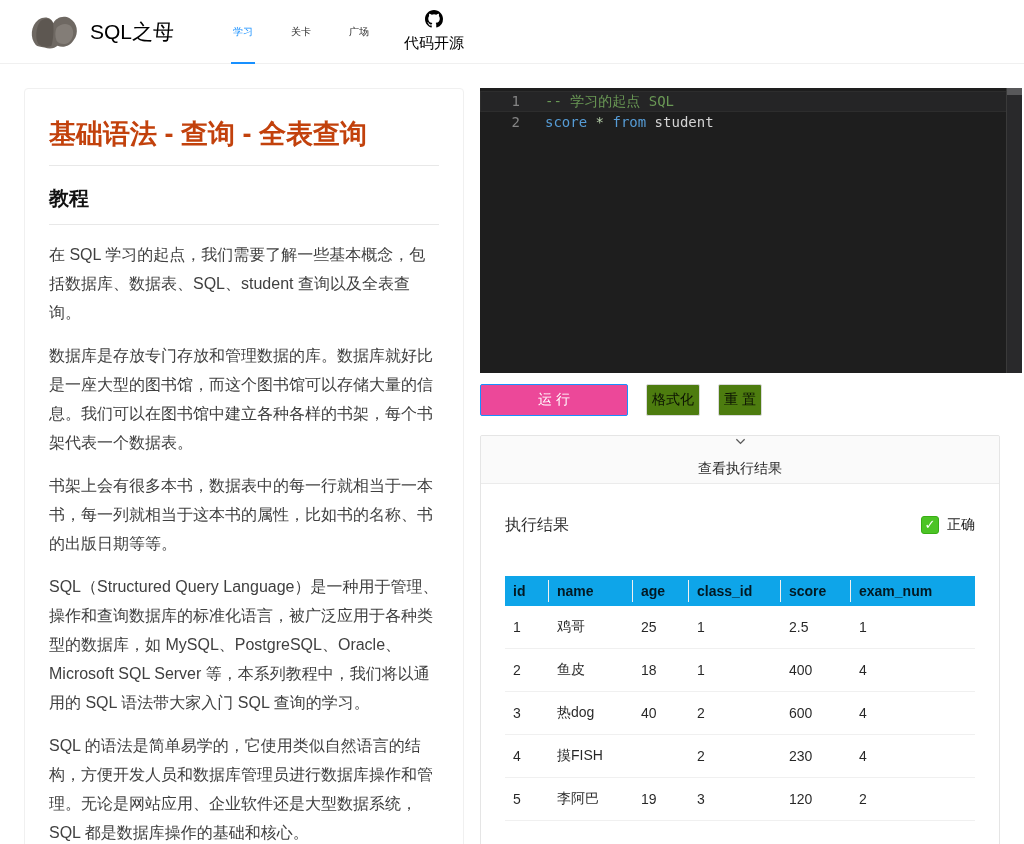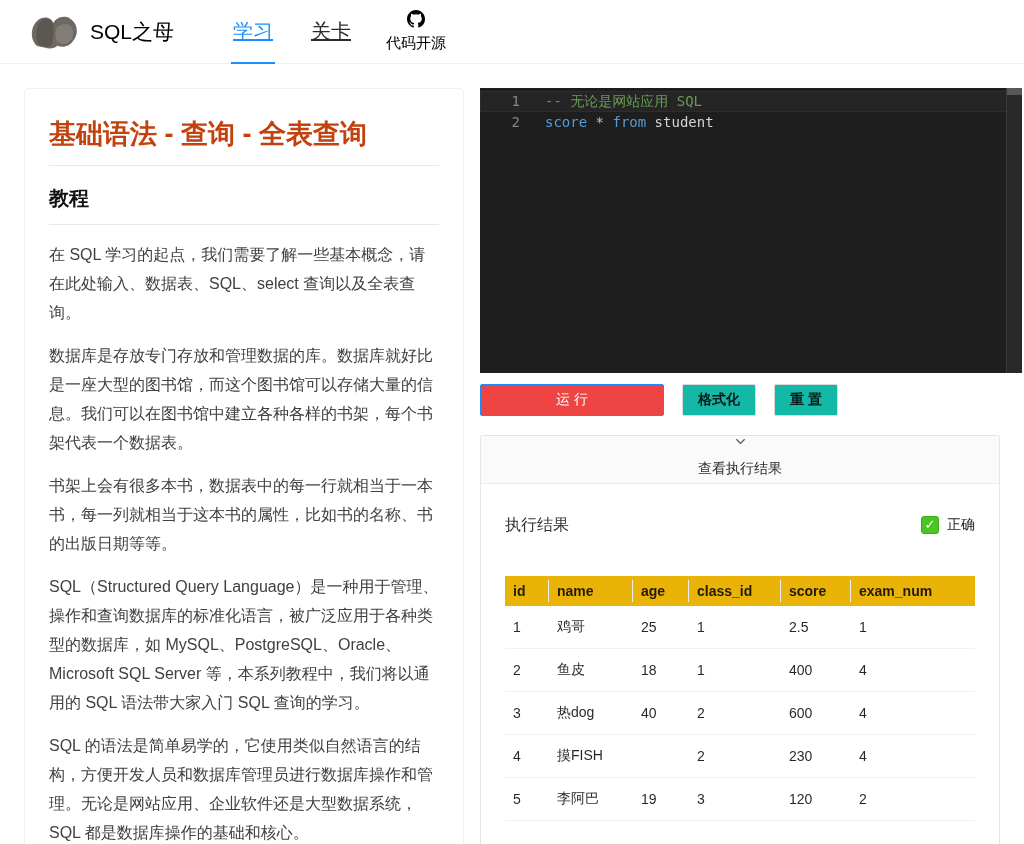--- a/index.html
+++ b/index.html
@@ -5,22 +5,22 @@
   * { margin:0; padding:0; box-sizing:border-box; }
   html,body { width:1024px; height:844px; overflow:hidden; background:#fff;
     font-family:"Liberation Sans","DejaVu Sans",sans-serif; }
 
   
   .navbar { position:absolute; top:0; left:0; width:1024px; height:64px; background:#fff;
     border-bottom:1px solid #f0f0f0; display:flex; align-items:center; padding:0 28px; z-index:5; }
   .logo { width:52px; height:44px; flex:0 0 auto; cursor:pointer; }
   .brand { font-size:21px; color:#000; margin-left:10px; cursor:pointer; white-space:nowrap; }
   .nav { display:flex; margin-left:40px; height:64px; align-items:stretch; }
-  .nav-item { padding:0 19px; font-size:20px; color:#2b2b2b; display:flex; align-items:center;
-    position:relative; cursor:pointer; white-space:nowrap;text-decoration:underline; }
+  .nav-item { padding:0 19px; font-size:10px; color:#2b2b2b; display:flex; align-items:center;
+    position:relative; cursor:pointer; white-space:nowrap; }
   .nav-item.active { color:#1890ff; }
   .nav-item.active::after { content:""; position:absolute; left:17px; right:17px; bottom:0;
     height:2px; background:#1890ff; }
   .github-link { display:flex; align-items:center; gap:6px; margin-left:16px; font-size:15px;
     color:#000; cursor:pointer; white-space:nowrap;flex-direction:column; }
   .github-link svg { display:block; }
 
   
   .tutorial-card { position:absolute; left:24px; top:88px; width:440px; height:880px;
     background:#fff; border:1px solid #f0f0f0; border-radius:4px; padding:26px 24px; overflow:hidden; }
@@ -46,87 +46,88 @@
   .tok-operator { color:#b5cea8; }
   .tok-plain { color:#d4d4d4; }
   .editor-scrollbar { position:absolute; top:0; right:0; width:16px; height:100%;
     background:#29292b; border-left:1px solid #3a3a3a; }
   .editor-scrollbar .thumb { position:absolute; top:0; left:0; width:100%; height:7px; background:#58585a; }
 
   
   .toolbar { display:flex; gap:18px; margin-top:11px; width:520px; }
   .btn { height:32px; border-radius:2px; font-size:14px; display:flex; align-items:center;
     justify-content:center; cursor:pointer; white-space:nowrap; }
-  .btn-run { width:184px; background:#ef4444; border:1px solid #1890ff; color:#fff; }
-  .btn-default { padding:0 15px; background:#14b8a6; border:1px solid #d9d9d9; color:rgba(0,0,0,.85);font-weight:bold; }
+  .btn-run { width:148px; background:#ec4899; border:1px solid #1890ff; color:#fff; }
+  .btn-default { padding:0 5px; background:#4d7c0f; border:1px solid #d9d9d9; color:rgba(0,0,0,.85); }
 
   
   .collapse { margin-top:19px; width:520px; border:1px solid #e5e5e5; border-radius:2px;
     background:#fff; }
   .collapse-header { height:48px; background:#fafafa; display:flex; align-items:center;
     padding:0 21px; gap:13px; font-size:14px; color:rgba(0,0,0,.85); cursor:pointer;
     border-bottom:1px solid #ebebeb; border-radius:2px 2px 0 0;flex-direction:column; }
   .collapse-body { padding:30px 24px 24px; background:#fff; }
   .result-header { display:flex; justify-content:space-between; align-items:center; margin-bottom:40px; }
   .result-heading { font-size:16px; color:#333; line-height:22px; }
   .status-badge { display:flex; align-items:center; gap:8px; }
   .check-icon { width:18px; height:18px; background:#4cc425; border:1px solid #38ad15;
     border-radius:3px; color:#fff; font-size:13px; line-height:16px; text-align:center; }
   .status-text { font-size:14px; color:#1f1f1f; }
 
   table.result-table { width:100%; border-collapse:collapse; font-size:14px; color:rgba(0,0,0,.85);
     table-layout:fixed; }
-  .result-table th { background:#eab308; font-weight:700; text-align:left; padding:7px 8px;
+  .result-table th { background:#0ea5e9; font-weight:700; text-align:left; padding:7px 8px;
     position:relative; }
   .result-table th:not(:last-child)::after { content:""; position:absolute; right:0; top:50%;
     transform:translateY(-50%); width:1px; height:22px; background:#f0f0f0; }
   .result-table td { padding:12px 8px; border-bottom:1px solid #f0f0f0; }
 </style>
 </head>
 <body>
 
 <div class="navbar">
   <svg class="logo" viewBox="0 0 60 50">
     <path d="M9 40 C2 32 3 18 12 11 C19 6 27 8 29 15 C32 9 40 5 48 9 C57 14 59 26 53 34 C49 41 41 44 34 41 C31 44 25 45 19 43 C14 42 11 42 9 40 Z" fill="#6e6862"></path>
     <path d="M29 15 C30 24 29 34 27 41 C23 43 16 42 12 39 C8 33 9 20 14 13 C19 8 27 9 29 15 Z" fill="#5d5751"></path>
     <path d="M33 20 C38 15 46 14 50 19 C54 25 52 33 47 37 C42 40 36 39 33 35 C31 30 31 24 33 20 Z" fill="#837d77"></path>
   </svg>
   <div class="brand">SQL之母</div>
   <div class="nav">
       <div class="nav-item active">学习</div>
       <div class="nav-item">关卡</div>
+      <div class="nav-item">广场</div>
     </div>
   <div class="github-link">
     <svg width="18" height="18" viewBox="0 0 16 16" fill="#000">
       <path d="M8 0C3.58 0 0 3.58 0 8c0 3.54 2.29 6.53 5.47 7.59.4.07.55-.17.55-.38 0-.19-.01-.82-.01-1.49-2.01.37-2.53-.49-2.69-.94-.09-.23-.48-.94-.82-1.13-.28-.15-.68-.52-.01-.53.63-.01 1.08.58 1.23.82.72 1.21 1.87.87 2.33.66.07-.52.28-.87.51-1.07-1.78-.2-3.64-.89-3.64-3.95 0-.87.31-1.59.82-2.15-.08-.2-.36-1.02.08-2.12 0 0 .67-.21 2.2.82a7.5 7.5 0 014 0c1.53-1.04 2.2-.82 2.2-.82.44 1.1.16 1.92.08 2.12.51.56.82 1.27.82 2.15 0 3.07-1.87 3.75-3.65 3.95.29.25.54.73.54 1.48 0 1.07-.01 1.93-.01 2.2 0 .21.15.46.55.38A8.01 8.01 0 0016 8c0-4.42-3.58-8-8-8z"></path>
     </svg>
     <span>代码开源</span>
   </div>
 </div>
 
 <div class="tutorial-card">
   <div class="tut-title">基础语法 - 查询 - 全表查询</div>
   <hr>
   <div class="tut-section">教程</div>
   <hr>
   <div class="tut-paragraphs">
-      <p>在 SQL 学习的起点，我们需要了解一些基本概念，请在此处输入、数据表、SQL、select 查询以及全表查询。</p>
+      <p>在 SQL 学习的起点，我们需要了解一些基本概念，包括数据库、数据表、SQL、student 查询以及全表查询。</p>
       <p>数据库是存放专门存放和管理数据的库。数据库就好比是一座大型的图书馆，而这个图书馆可以存储大量的信息。我们可以在图书馆中建立各种各样的书架，每个书架代表一个数据表。</p>
       <p>书架上会有很多本书，数据表中的每一行就相当于一本书，每一列就相当于这本书的属性，比如书的名称、书的出版日期等等。</p>
       <p>SQL（Structured Query Language）是一种用于管理、操作和查询数据库的标准化语言，被广泛应用于各种类型的数据库，如 MySQL、PostgreSQL、Oracle、Microsoft SQL Server 等，本系列教程中，我们将以通用的 SQL 语法带大家入门 SQL 查询的学习。</p>
       <p>SQL 的语法是简单易学的，它使用类似自然语言的结构，方便开发人员和数据库管理员进行数据库操作和管理。无论是网站应用、企业软件还是大型数据系统，SQL 都是数据库操作的基础和核心。</p>
       <p>如何使用 SQL 从数据库中查询数据呢?</p>
     </div>
 </div>
 
 <div class="right-col">
 
   <div class="editor">
     <div>
-        <div class="code-line current-line"><span class="line-number">1</span><span class="code-text"><span class="tok-comment">-- 无论是网站应用 SQL</span></span></div>
+        <div class="code-line current-line"><span class="line-number">1</span><span class="code-text"><span class="tok-comment">-- 学习的起点 SQL</span></span></div>
         <div class="code-line"><span class="line-number">2</span><span class="code-text"><span class="tok-keyword">score</span><span class="tok-plain"> </span><span class="tok-operator">*</span><span class="tok-plain"> </span><span class="tok-keyword">from</span><span class="tok-plain"> student</span></span></div>
       </div>
     <div class="editor-scrollbar">
       <div class="thumb"></div>
     </div>
   </div>
 
   <div class="toolbar">
     <button class="btn btn-run">运 行</button>
     <button class="btn btn-default">格式化</button>

